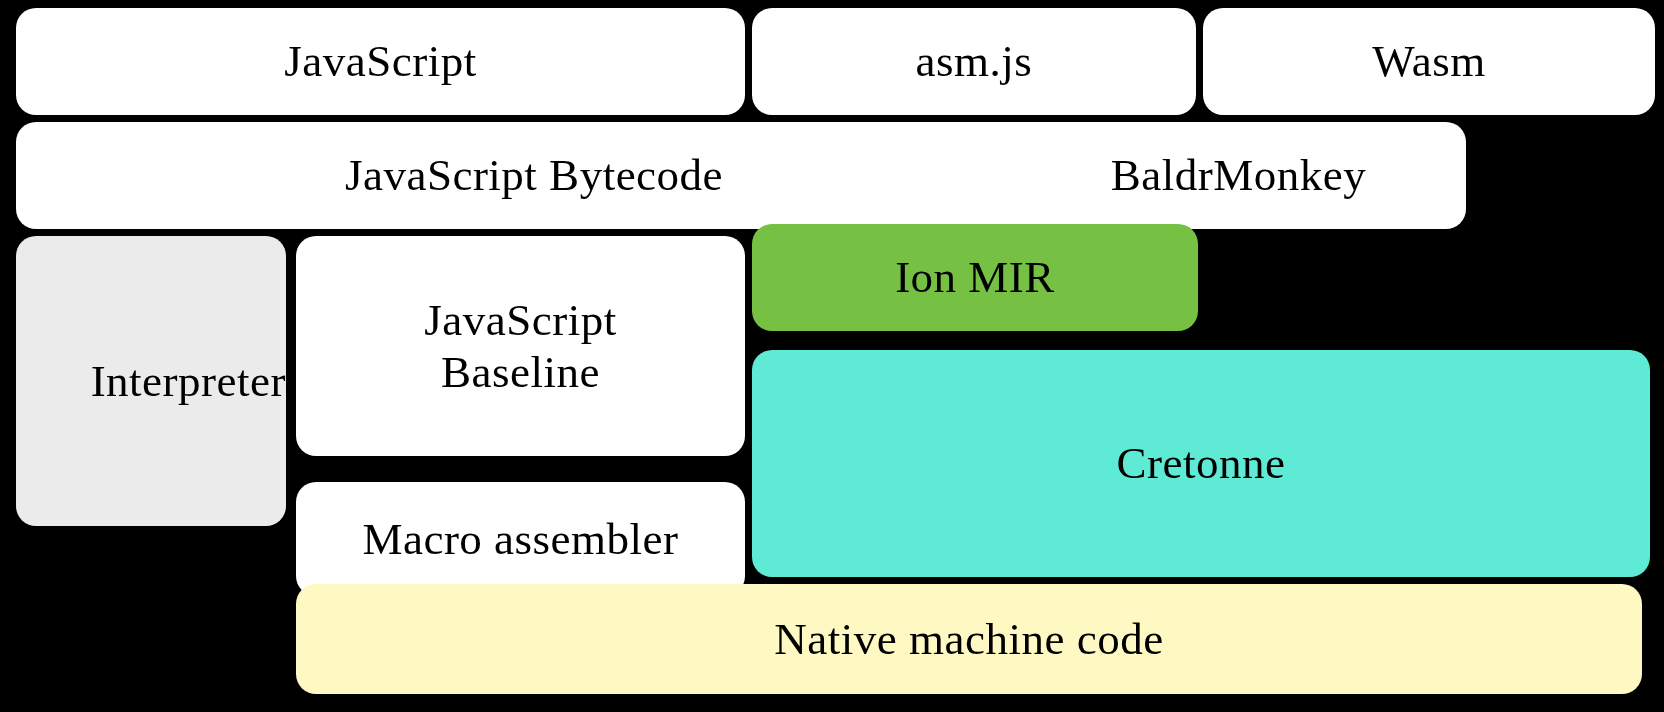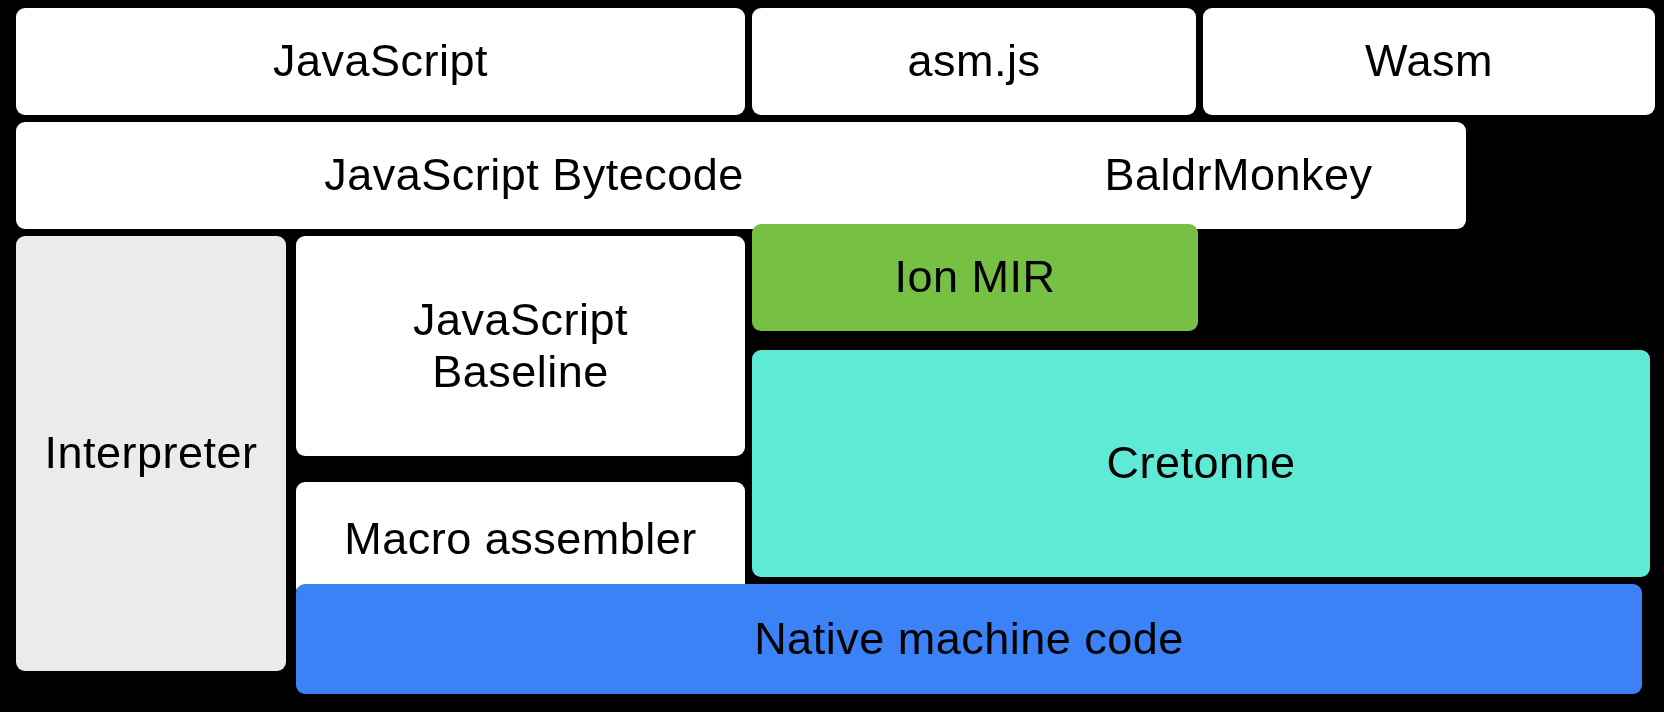--- a/index.html
+++ b/index.html
@@ -16,38 +16,39 @@
   .canvas {
     position: absolute;
     left: 0;
     top: 0;
     width: 1664px;
     height: 712px;
     background: #000000;
   }
   .node {
     position: absolute;
-    border-radius: 9px;
+    border-radius: 20px;
     background: #ffffff;
     color: #000000;
     display: flex;
     align-items: center;
     justify-content: center;
     text-align: center;
     font-size: 45px;
     line-height: 1.16;
     letter-spacing: 0.5px;
+    font-family: Liberation Serif, serif;
   }
   
   .node--javascript          { left: 16px;   top: 8px;   width: 729px;  height: 107px; }
   .node--asmjs               { left: 752px;  top: 8px;   width: 444px;  height: 107px; }
   .node--wasm                { left: 1203px; top: 8px;   width: 452px;  height: 107px; }
   .node--js-bytecode         { left: 16px;   top: 122px; width: 964px;  height: 107px; padding-left: 36px; }
   .node--baldrmonkey         { left: 975px;  top: 122px; width: 455px;  height: 107px; padding-left: 36px; }
-  .node--interpreter         { left: 16px;   top: 236px; width: 270px;  height: 435px; }
+  .node--interpreter         { left: 16px;   top: 236px; width: 270px;  height: 290px; justify-content: flex-end; }
   .node--js-baseline         { left: 296px;  top: 236px; width: 449px;  height: 220px; white-space: pre-line; }
   .node--ion-mir             { left: 752px;  top: 224px; width: 446px;  height: 107px; }
   .node--cretonne            { left: 752px;  top: 350px; width: 898px;  height: 227px; }
   .node--macro-assembler     { left: 296px;  top: 482px; width: 449px;  height: 114px; }
   .node--native-machine-code { left: 296px;  top: 584px; width: 1346px; height: 110px; }
 </style>
 </head>
 <body>
 
 <div class="canvas" style="background: rgb(0, 0, 0);">
@@ -86,17 +87,17 @@
   </div>
 
   <div class="node node--cretonne" style="background: #5eead4;">
     <span>Cretonne</span>
   </div>
 
   <div class="node node--macro-assembler" style="background: rgb(255, 255, 255);">
     <span>Macro assembler</span>
   </div>
 
-  <div class="node node--native-machine-code" style="background: #3b82f6;">
+  <div class="node node--native-machine-code" style="background: #fef9c3;">
     <span>Native machine code</span>
   </div>
 
 </div>
 
 </body></html>

